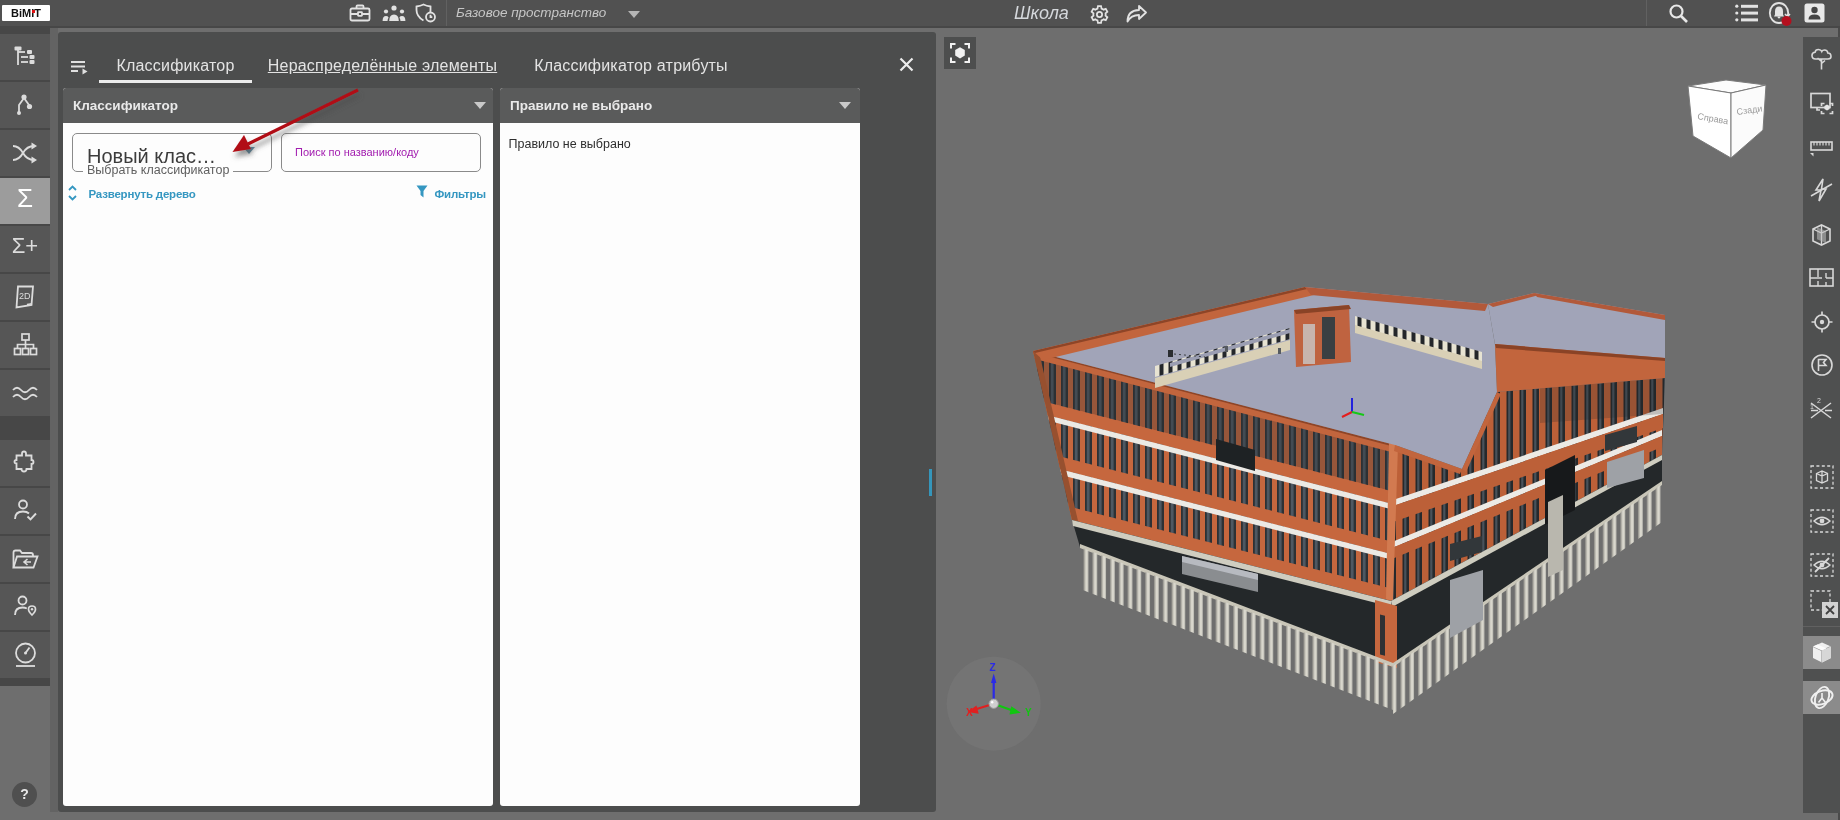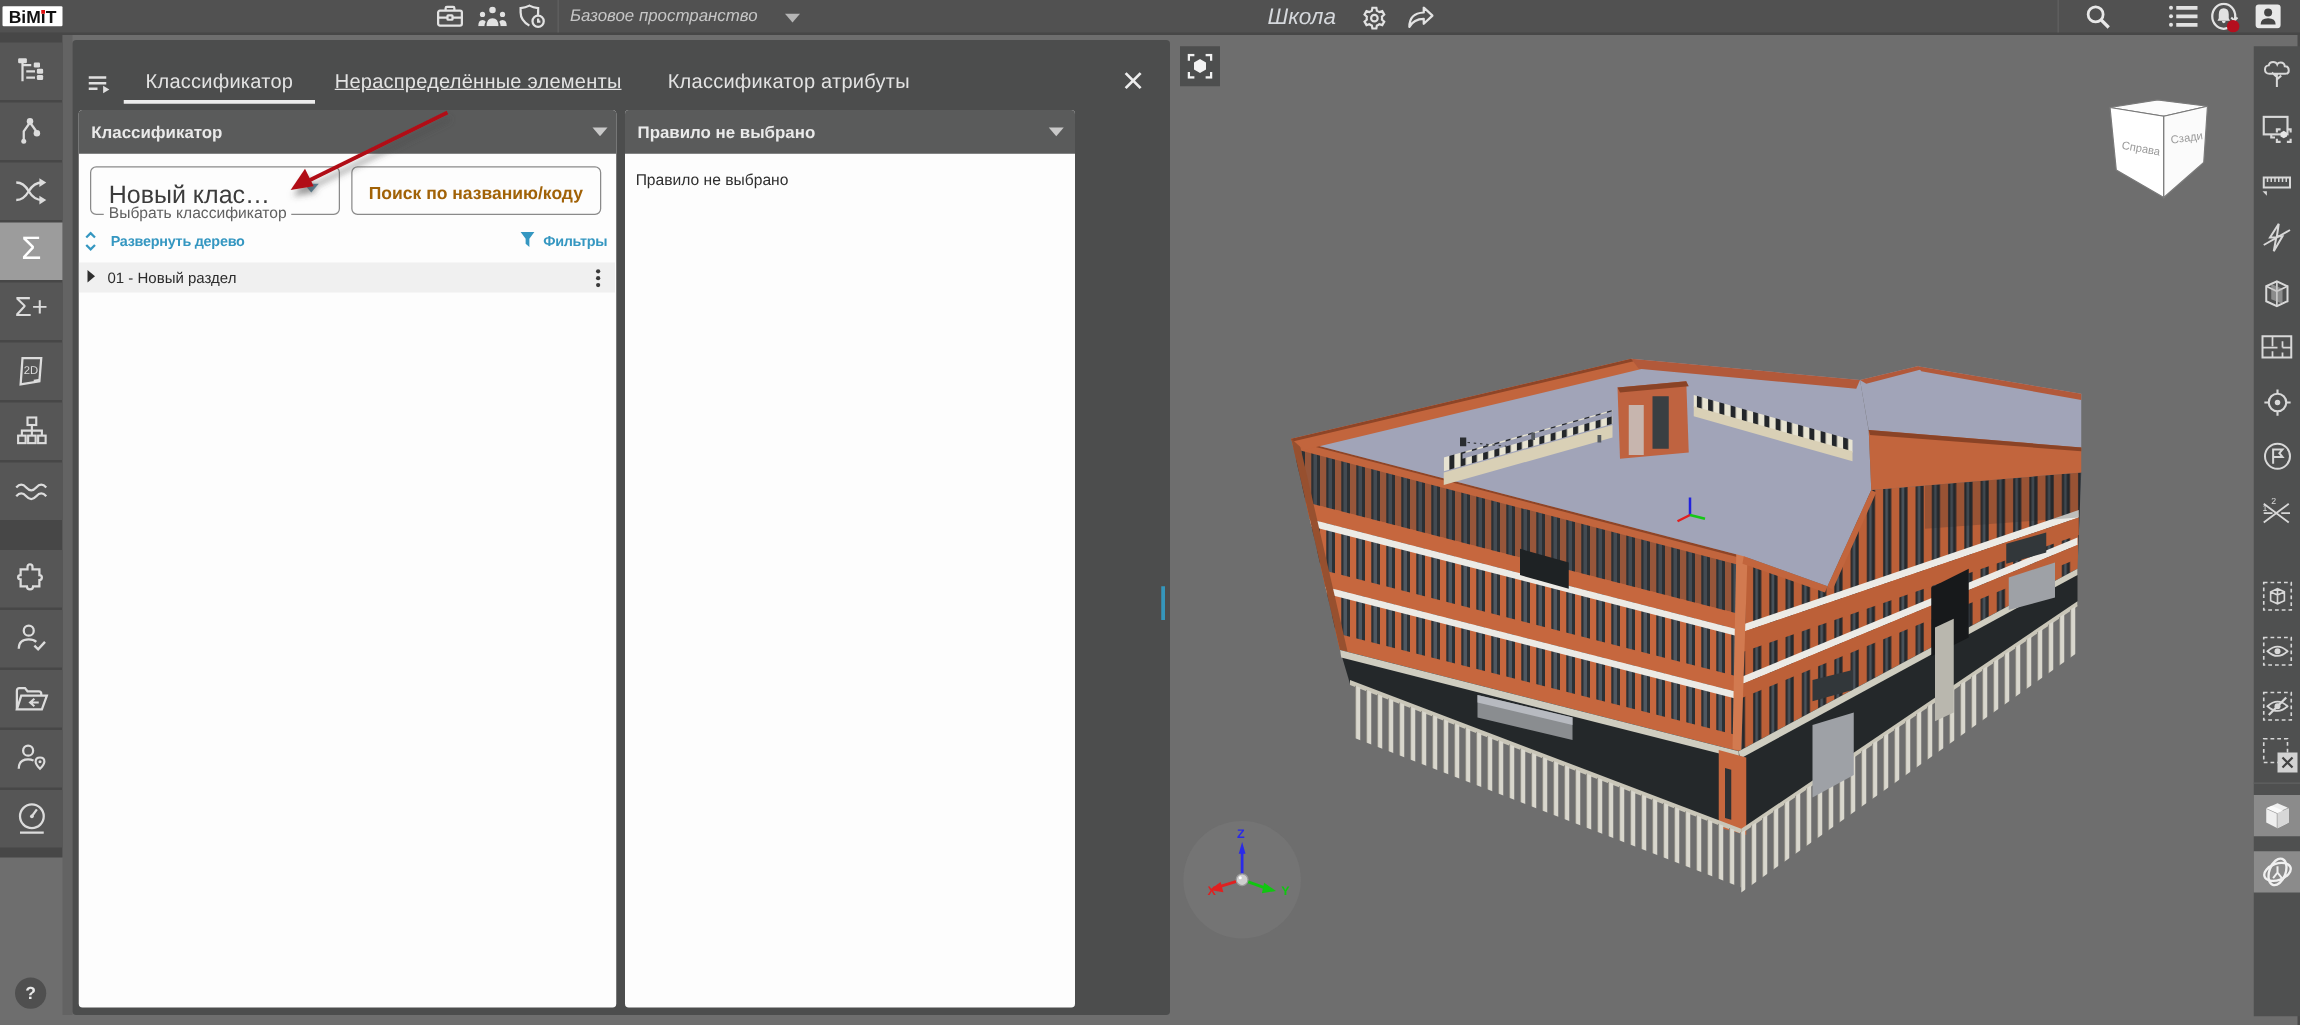--- a/index.html
+++ b/index.html
@@ -2,21 +2,21 @@
 <html><head>
 <meta charset="utf-8">
 <style>
   * { margin:0; padding:0; box-sizing:border-box; }
   html,body { width:1840px; height:820px; overflow:hidden; }
   body { background:#6e6e6e; font-family:"Liberation Sans", sans-serif; position:relative; }
   .abs { position:absolute; }
   svg { display:block; }
   #topbar { position:absolute; left:0; top:0; width:1840px; height:28px; background:#515151; border-bottom:2px solid #474747; }
   #logo { position:absolute; left:2px; top:5px; width:48px; height:16px; background:#fff; border-radius:1px;
-          font-size:14px; font-weight:bold; color:#111; text-align:center; line-height:16px; }
+          font-size:11px; font-weight:bold; color:#111; text-align:center; line-height:16px; }
   .tdiv { position:absolute; top:0; width:1px; height:26px; background:#616161; }
   .ttext { position:absolute; top:0; height:26px; line-height:26px; color:#c6c6c6; font-size:14px;font-style:italic; }
   #lsb { position:absolute; left:0; top:28px; width:50px; height:658px; background:#474747; }
   .lcell { position:absolute; left:0; width:50px; height:46px; background:#565656; color:#dcdcdc; }
   .lcell.active { background:#9c9c9c; color:#fff; }
   #rsb { position:absolute; left:1803px; top:37px; width:37px; height:776px; background:#4f5050; }
   .rcell { position:absolute; left:0; width:37px; }
   .rcell.active { background:#8b8b8b; }
   #panel { position:absolute; left:58px; top:32px; width:878px; height:780px; background:#4c4d4d; border-radius:3px; }
   .tabtxt { position:absolute; top:24px; height:20px; line-height:20px; font-size:16px; color:#e3e3e3; letter-spacing:0.2px; }
@@ -456,39 +456,30 @@
     <path d="M2.5 2.5 L14.5 14.5 M14.5 2.5 L2.5 14.5" stroke="#ededed" stroke-width="2.2" fill="none"></path>
   </svg>
 
   <div class="subpanel" id="sp-left" style="left:5px; width:429.5px;">
     <div class="sphead">Классификатор<span class="caret" style="right:7px; top:14px;"></span></div>
     <div class="field" style="left:8.5px; width:200px;"></div>
     <div class="abs" style="left:20px; top:39px; background:#fdfdfd; padding:0 4px; font-size:12.5px; color:#606060;margin-top:36px;">Выбрать классификатор</div>
     <div class="abs" style="left:24px; top:57px; font-size:20px; color:#3c3c3c;">Новый клас…</div>
     <div class="caret" style="left:180px; top:58.5px; border-top-color:#5f8ea6;"></div>
     <div class="field" style="left:218px; width:200px;"></div>
-    <div class="abs" style="left:232px; top:58px; font-size:14px; color:#a16207;font-weight:bold;">Поиск по названию/коду</div>
+    <div class="abs" style="left:232px; top:58px; font-size:11px; color:#a21caf;">Поиск по названию/коду</div>
     <svg class="abs" style="left:4px; top:97px;" width="11" height="16" viewBox="0 0 11 16">
       <path d="M2 5 L5.5 1.5 L9 5" stroke="#3597c1" stroke-width="1.8" fill="none"></path>
       <path d="M2 11 L5.5 14.5 L9 11" stroke="#3597c1" stroke-width="1.8" fill="none"></path>
     </svg>
     <div class="abs bluelink" style="left:25.5px; top:100px;">Развернуть дерево</div>
     <svg class="abs" style="left:353px; top:97px;" width="12" height="13" viewBox="0 0 12 13">
       <path d="M0.5 0.5 H11.5 L7.5 6 V12.5 L4.5 10 V6 Z" fill="#3597c1"></path>
     </svg>
     <div class="abs bluelink" style="left:371.5px; top:100px;text-align:center;">Фильтры</div>
-    <div id="treerow">
-      <div class="abs" style="left:7px; top:6.5px; width:0; height:0; border-top:5px solid transparent; border-bottom:5px solid transparent; border-left:6px solid #2e2e2e;"></div>
-      <div class="abs" style="left:23px; top:5px; font-size:12px; color:#2b2b2b;">01 - Новый раздел</div>
-      <svg class="abs" style="left:413px; top:5px;" width="5" height="15" viewBox="0 0 5 15">
-        <circle cx="2.5" cy="2" r="1.7" fill="#3a3a3a"></circle>
-          <circle cx="2.5" cy="7.5" r="1.7" fill="#3a3a3a"></circle>
-          <circle cx="2.5" cy="13" r="1.7" fill="#3a3a3a"></circle>
-      </svg>
-    </div>
   </div>
 
   <div class="subpanel" id="sp-right" style="left:442px; width:360px;">
     <div class="sphead">Правило не выбрано<span class="caret" style="right:9px; top:14px;"></span></div>
     <div class="abs" style="left:8.5px; top:48.5px; font-size:12.5px; color:#2e2e2e;">Правило не выбрано</div>
   </div>
 
   <div class="abs" style="left:871px; top:437px; width:2.5px; height:27px; background:#3596bb;"></div>
 </div>
 

